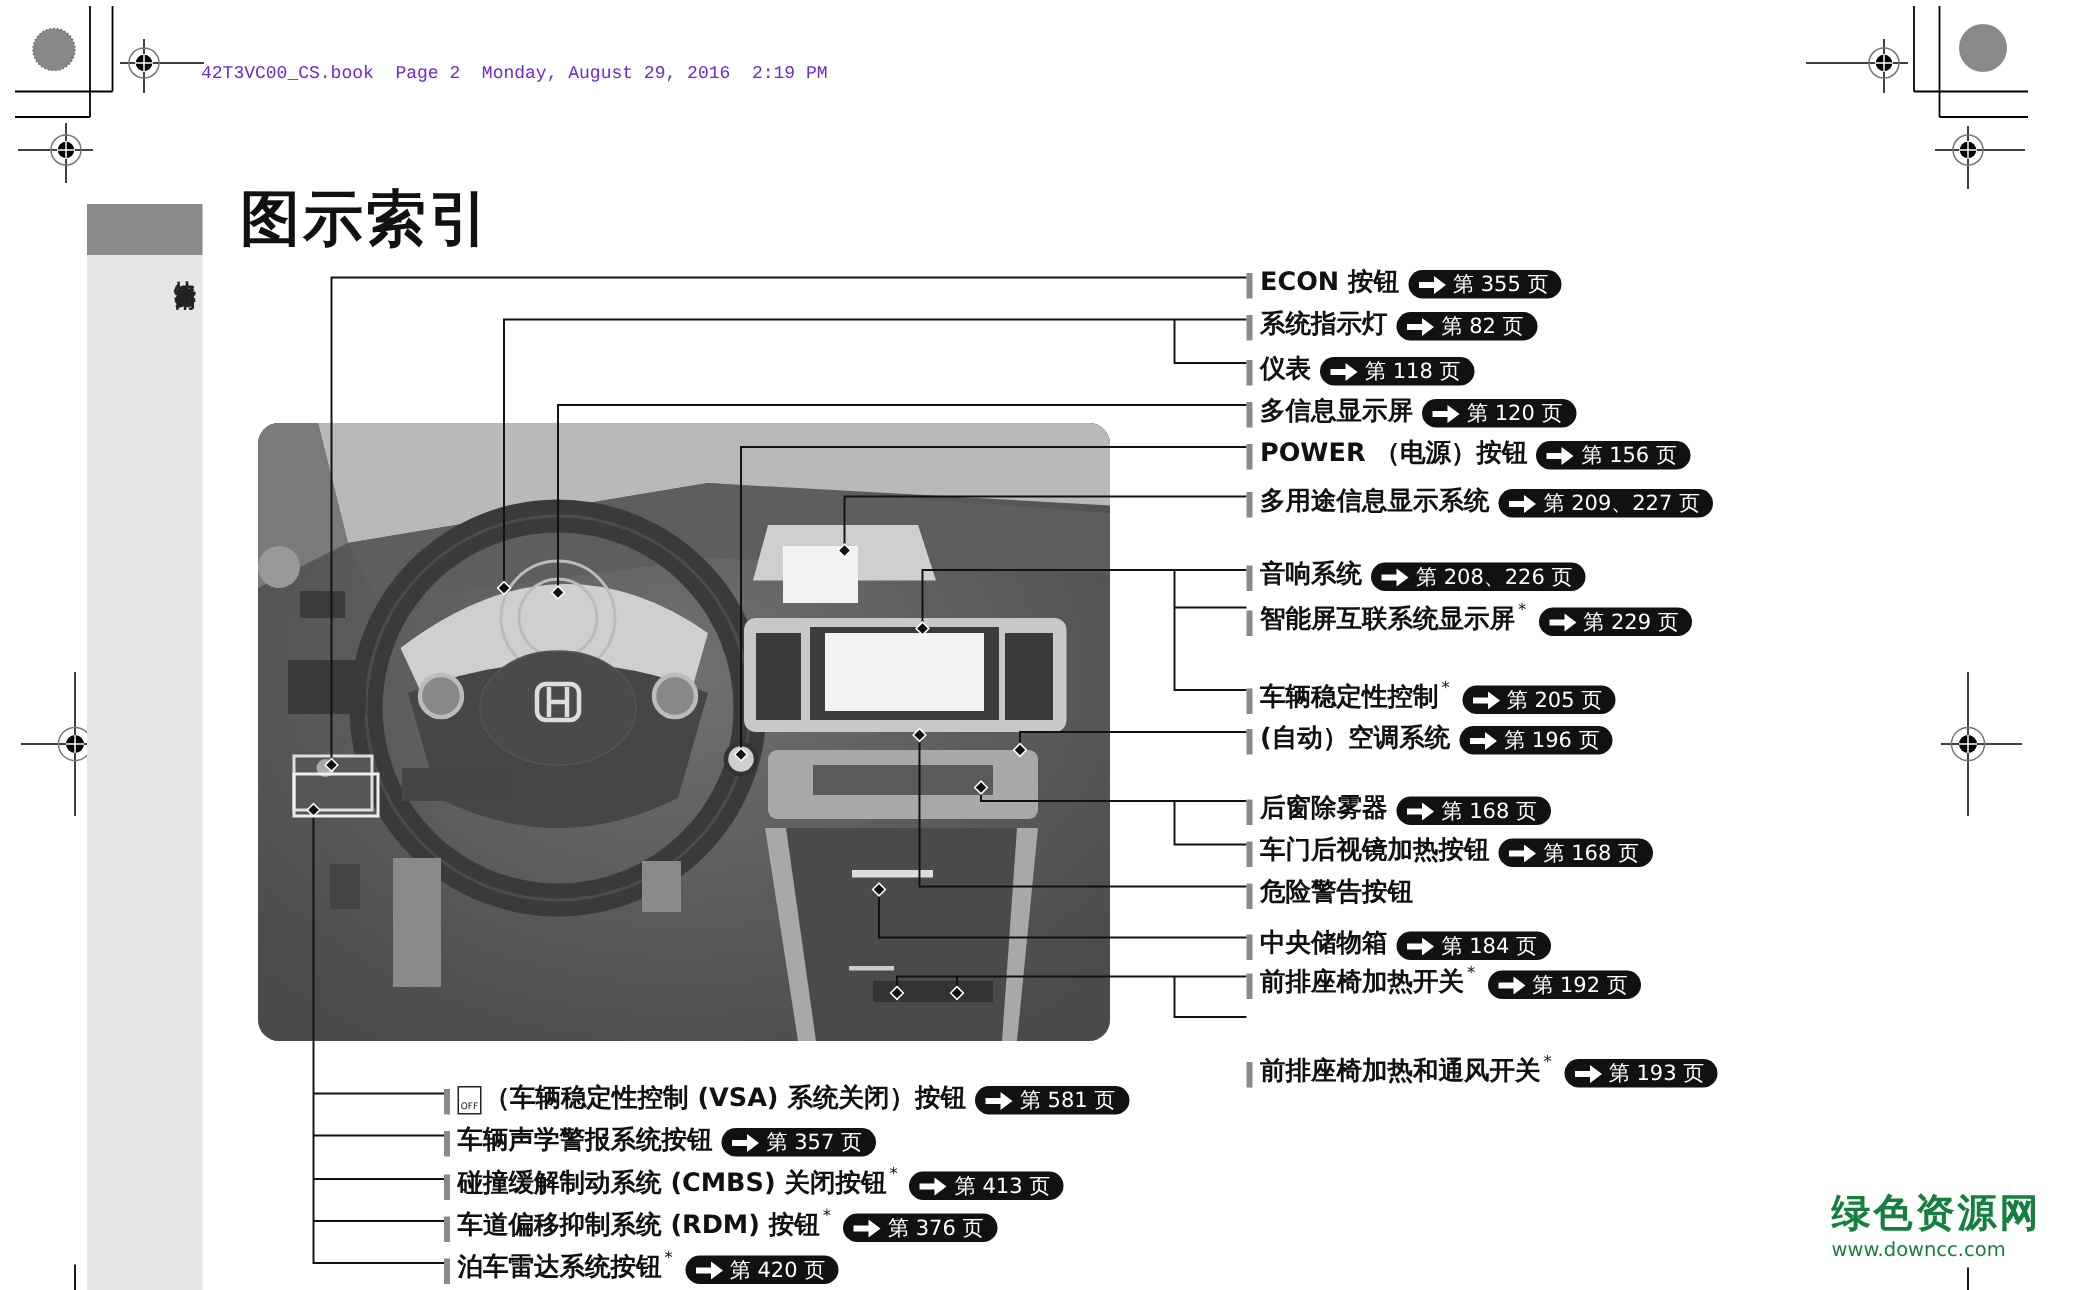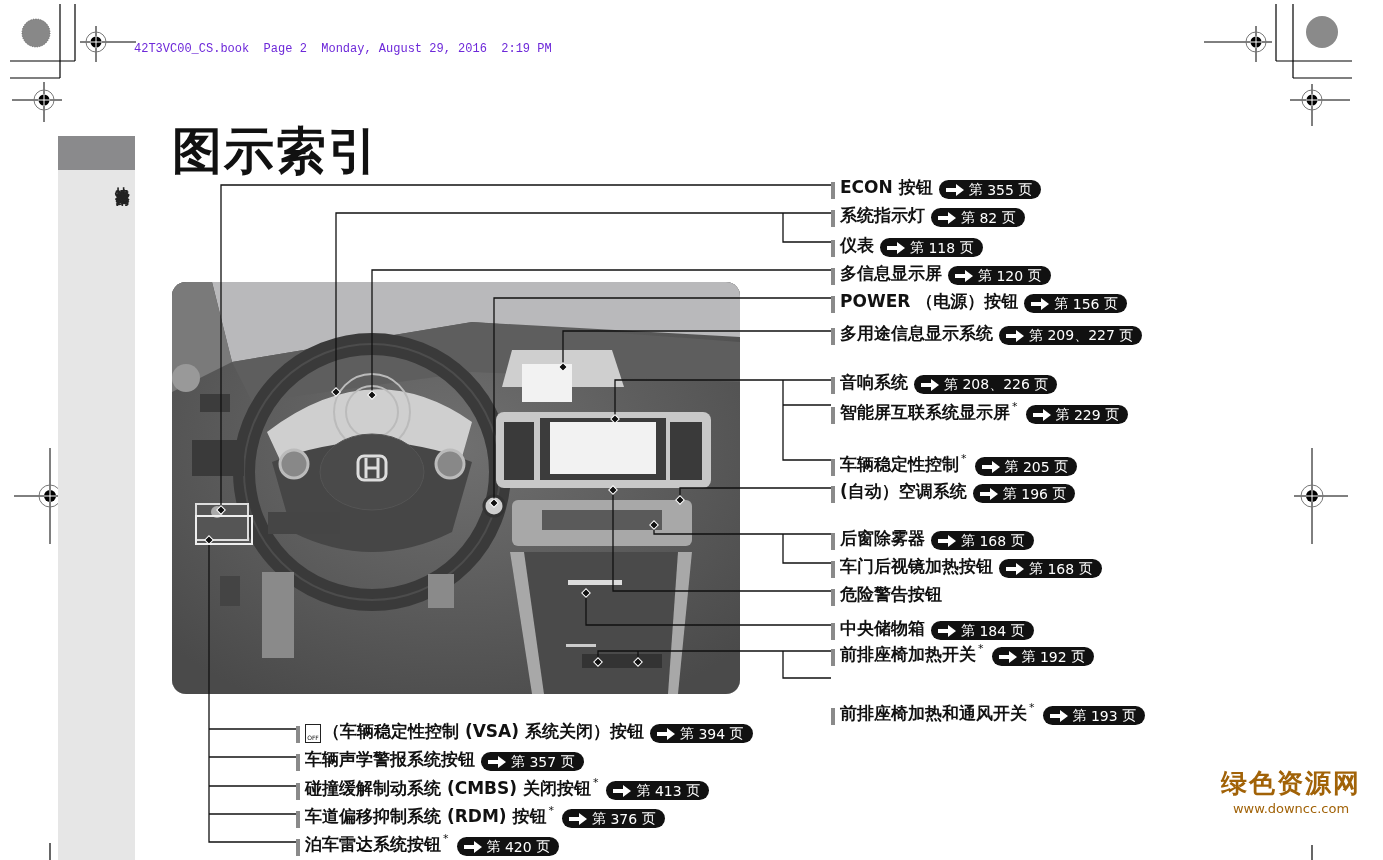--- a/index.html
+++ b/index.html
@@ -2,33 +2,33 @@
 <html><head>
 <meta charset="utf-8">
 <style>
   html, body { margin:0; padding:0; background:#ffffff; }
   body { width:1383px; height:860px; position:relative; overflow:hidden; font-family:"DejaVu Sans", "Liberation Sans", sans-serif; color:#111; }
   .abs { position:absolute; }
   .header-text { font-family:"Liberation Mono","DejaVu Sans Mono",monospace; font-size:12px; color:#6d28d9; left:134px; top:42px; white-space:pre; }
   .side-tab-dark { left:58px; top:136px; width:77px; height:34px; background:#8a8a8c; }
   .side-tab-light { left:58px; top:170px; width:77px; height:690px; background:#e6e6e6; }
   .side-tab-text { left:112px; top:176px; width:20px; font-size:14px; font-weight:bold; writing-mode:vertical-rl; color:#222; letter-spacing:1px; }
-  .page-title { left:172px; top:118px; font-size:50px; font-weight:bold; letter-spacing:2px; color:#111; }
+  .page-title { left:160px; top:118px; font-size:40px; font-weight:bold; letter-spacing:2px; color:#111; }
   .photo { left:172px; top:282px; width:568px; height:412px; border-radius:14px;
      background:
        radial-gradient(ellipse at 38% 45%, #6a6a6a 0%, #5a5a5a 40%, #4c4c4c 70%, #565656 100%);
      box-shadow: 0 0 18px 10px rgba(255,255,255,1) inset; overflow:hidden; }
   .label { position:absolute; display:flex; align-items:flex-end; font-size:17px; white-space:nowrap; color:#111; }
   .label .bar { display:inline-block; width:4px; height:17px; background:#8a8a8a; margin-right:5px; }
   .label .txt { font-weight:bold; }
   .label .star { font-size:11px; vertical-align:super; margin-left:2px; margin-right:2px; align-self:flex-start; margin-top:-1px; }
   .pill { display:inline-flex; align-items:center; background:#111; color:#fff; border-radius:10px; height:19px; padding:0 9px 0 6px; font-size:14px; margin-left:6px; font-weight:normal; }
   .pill .arrow { display:inline-block; width:20px; height:12px; margin-right:4px; }
   .reg { position:absolute; }
-  .watermark { right:22px; bottom:44px; color:#a16207; text-align:center; }
+  .watermark { right:22px; bottom:19px; color:#15803d; text-align:left; }
   .watermark .wm-cn { font-size:26px; font-weight:bold; letter-spacing:2px; }
   .watermark .wm-url { font-size:13px; }
 </style>
 </head>
 <body>
 
 <svg class="abs" style="left:0;top:0" width="1383" height="860">
 
   <circle cx="36" cy="33" r="14" fill="#888"></circle>
   <circle cx="36" cy="33" r="14" fill="none" stroke="#666" stroke-dasharray="1 1.5"></circle>
@@ -335,21 +335,21 @@
         <path d="M1 4h10V0l8 6-8 6V8H1z" fill="#fff"></path>
       </svg><span>第</span>&nbsp;<span>193</span>&nbsp;<span>页</span></span>
 </div>
 
 <div class="label" style="left:296px;top:720px">
   <span class="bar"></span>
   <span style="display:inline-block;width:14px;height:17px;border:1px solid #222;font-size:6px;line-height:26px;text-align:center;margin-right:2px;">OFF</span>
   <span class="txt">（车辆稳定性控制 (VSA) 系统关闭）按钮</span>
   <span class="pill"><svg class="arrow" viewBox="0 0 20 12">
         <path d="M1 4h10V0l8 6-8 6V8H1z" fill="#fff"></path>
-      </svg><span>第</span>&nbsp;<span>394</span>&nbsp;<span>页</span></span>
+      </svg><span>第</span>&nbsp;<span>581</span>&nbsp;<span>页</span></span>
 </div>
 <div class="label" style="left:296px;top:748px">
   <span class="bar"></span>
   <span class="txt">车辆声学警报系统按钮</span>
   <span class="pill"><svg class="arrow" viewBox="0 0 20 12">
         <path d="M1 4h10V0l8 6-8 6V8H1z" fill="#fff"></path>
       </svg><span>第</span>&nbsp;<span>357</span>&nbsp;<span>页</span></span>
 </div>
 <div class="label" style="left:296px;top:777px">
   <span class="bar"></span>

